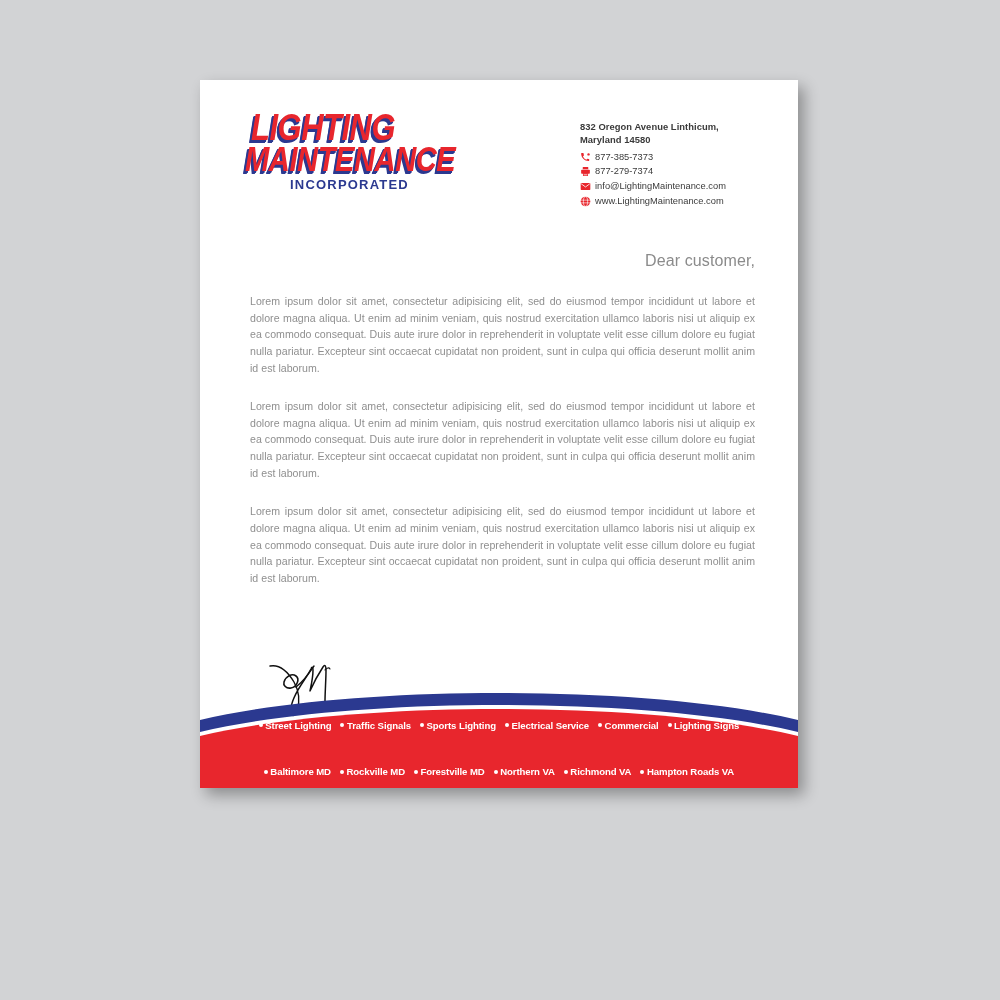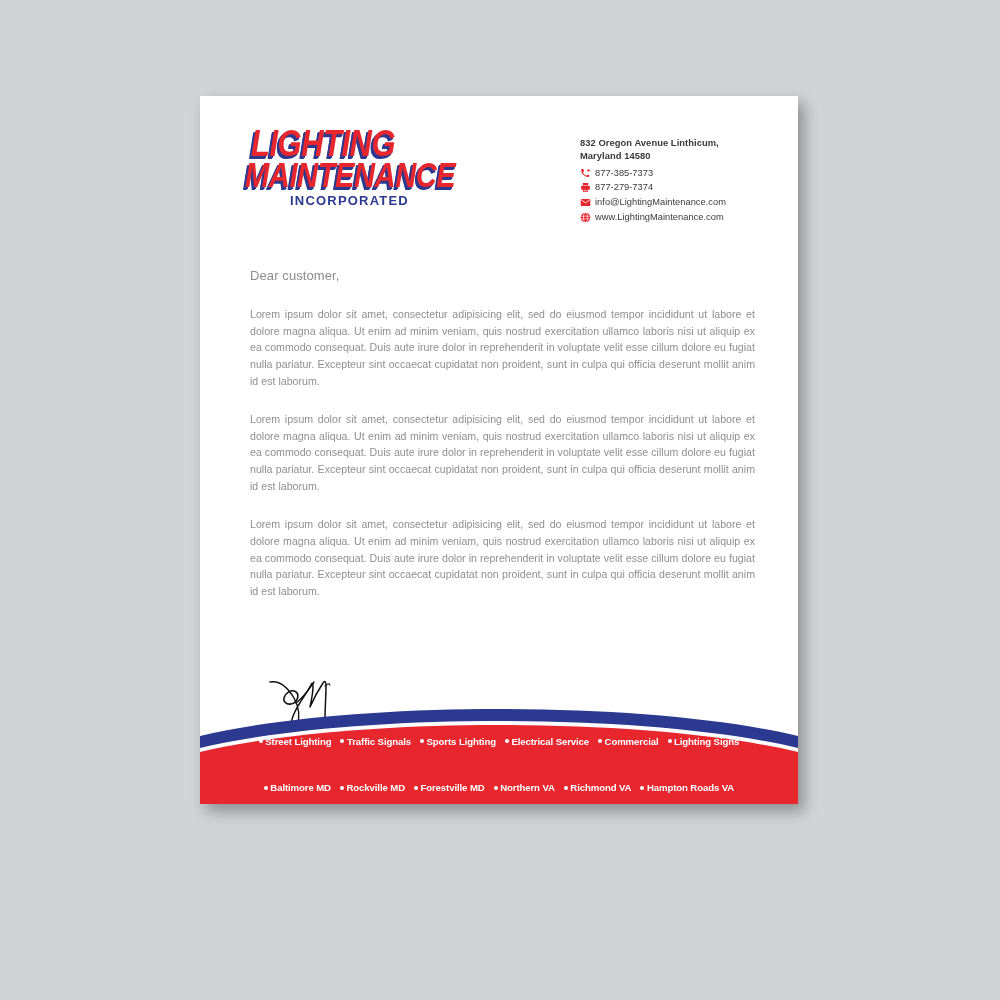--- a/index.html
+++ b/index.html
@@ -16,21 +16,21 @@
     position: relative;
     width: 1000px;
     height: 1000px;
     background: #d2d3d5;
   }
 
   
   #page {
     position: absolute;
     left: 200px;
-    top: 96px;
+    top: 80px;
     width: 598px;
     height: 708px;
     background: #ffffff;
     box-shadow: 6px 7px 14px rgba(0,0,0,0.33);
     overflow: hidden;
   }
 
   
   #header {
     position: absolute;
@@ -127,24 +127,25 @@
   }
 
   
   #body-area {
     position: absolute;
     left: 50px;
     top: 172px;
     width: 505px;
   }
   #salutation {
-    font-size: 13px;
+    font-size: 16px;
     color: #8b8b8b;
     margin-bottom: 23px;
     letter-spacing: 0.1px;
+    text-align: right;
   }
   .para {
     font-size: 10.6px;
     color: #8f8f8f;
     line-height: 1.57;
     text-align: justify;
     margin-bottom: 22px;
     letter-spacing: 0.02px;
   }
   #signoff {

